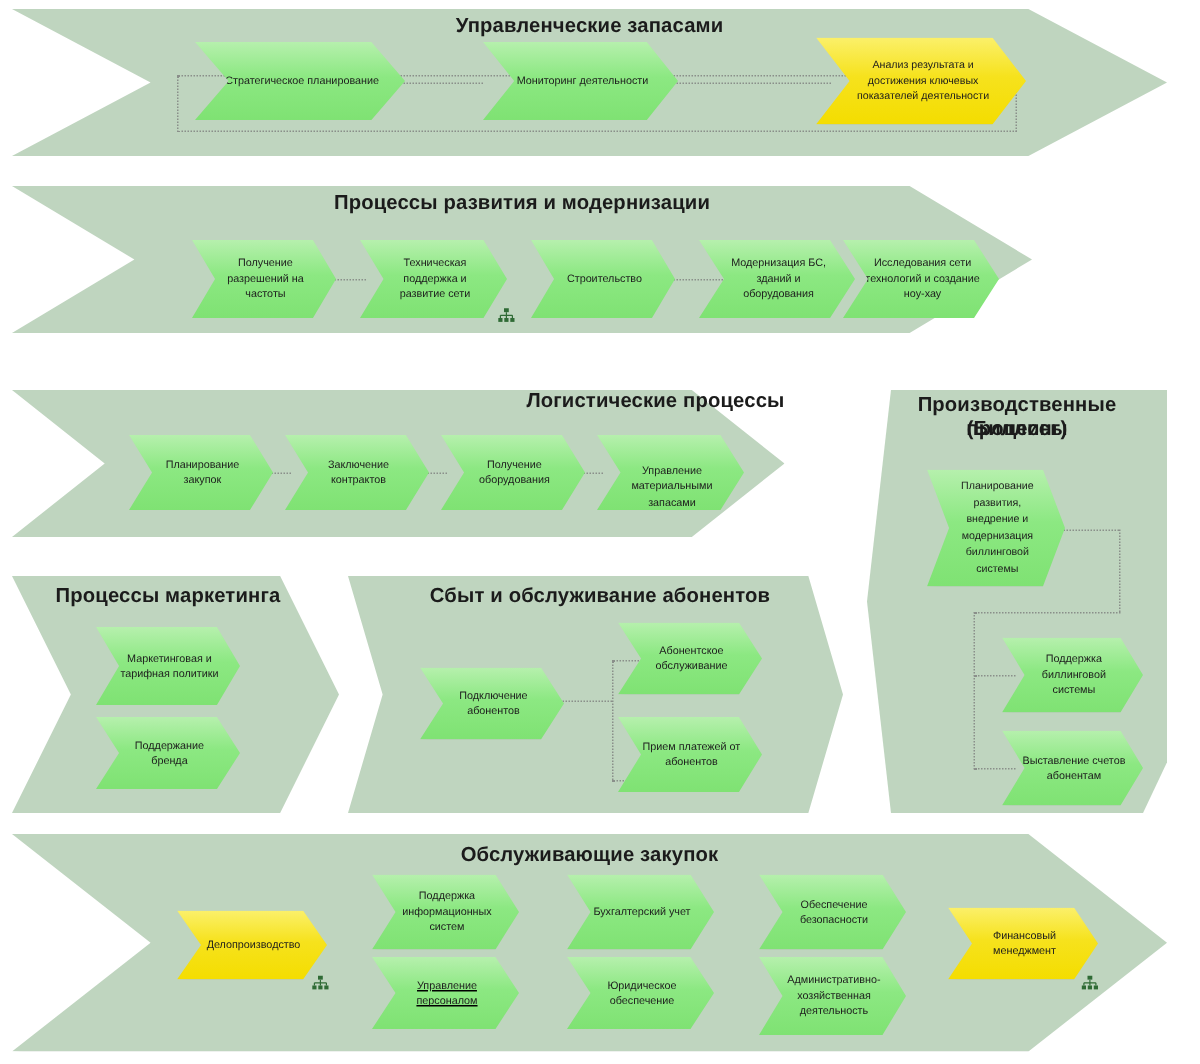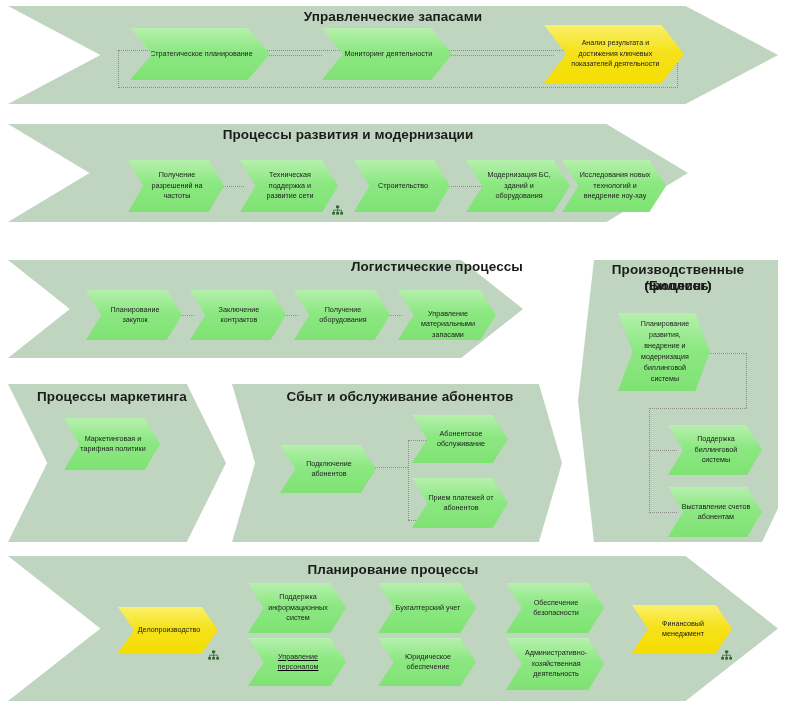--- a/index.html
+++ b/index.html
@@ -133,21 +133,21 @@
   <div class="proc" style="left:240px; top:160px; width:98px; height:52px;">
     <span class="lbl">Техническая поддержка и развитие сети</span>
   </div>
   <div class="proc" style="left:354px; top:160px; width:96px; height:52px;">
     <span class="lbl">Строительство</span>
   </div>
   <div class="proc" style="left:466px; top:160px; width:104px; height:52px;">
     <span class="lbl">Модернизация БС, зданий и оборудования</span>
   </div>
   <div class="proc" style="left:562px; top:160px; width:104px; height:52px;">
-    <span class="lbl">Исследования новых технологий и внедрение ноу-хау</span>
+    <span class="lbl">Исследования сети технологий и создание ноу-хау</span>
   </div>
 
   <svg class="org-icon" style="left:331px; top:205px;" width="13" height="13" viewBox="0 0 13 13">
     <rect x="5" y="0.5" width="3.2" height="2.6" fill="#2f6b35"></rect>
     <path d="M6.6 3.1 L6.6 5.2 M2.6 5.2 L10.6 5.2 M2.6 5.2 L2.6 7 M6.6 5.2 L6.6 7 M10.6 5.2 L10.6 7" stroke="#2f6b35" stroke-width="0.8" fill="none"></path>
     <rect x="1.2" y="7" width="2.8" height="2.6" fill="#2f6b35"></rect>
     <rect x="5.2" y="7" width="2.8" height="2.6" fill="#2f6b35"></rect>
     <rect x="9.2" y="7" width="2.8" height="2.6" fill="#2f6b35"></rect>
   </svg>
 
@@ -191,41 +191,44 @@
   <div class="proc" style="left:668px; top:487px; width:94px; height:50px;">
     <span class="lbl">Выставление счетов абонентам</span>
   </div>
 
   <div class="band arrow-right-narrow" style="left:8px; top:384px; width:218px; height:158px;"></div>
   <div class="band-title" style="left:8px; width:208px; top:389px;">Процессы маркетинга</div>
 
   <div class="proc" style="left:64px; top:418px; width:96px; height:52px;">
     <span class="lbl">Маркетинговая и тарифная политики</span>
   </div>
+  <div class="proc" style="left:64px; top:478px; width:96px; height:48px;">
+    <span class="lbl">Поддержание бренда</span>
+  </div>
 
   <div class="band arrow-right-wide" style="left:232px; top:384px; width:330px; height:158px;"></div>
   <div class="band-title" style="left:240px; width:320px; top:389px;">Сбыт и обслуживание абонентов</div>
 
   <div class="dot-h" style="left:368px; top:467px; width:40px;"></div>
   <div class="dot-v" style="left:408px; top:440px; height:80px;"></div>
   <div class="dot-h" style="left:408px; top:440px; width:20px;"></div>
   <div class="dot-h" style="left:408px; top:520px; width:20px;"></div>
 
   <div class="proc" style="left:280px; top:445px; width:96px; height:48px;">
     <span class="lbl">Подключение абонентов</span>
   </div>
   <div class="proc" style="left:412px; top:415px; width:96px; height:48px;">
     <span class="lbl">Абонентское обслуживание</span>
   </div>
   <div class="proc" style="left:412px; top:478px; width:96px; height:50px;">
     <span class="lbl">Прием платежей от абонентов</span>
   </div>
 
   <div class="band arrow-right" style="left:8px; top:556px; width:770px; height:145px;"></div>
-  <div class="band-title" style="left:8px; width:770px; top:562px;">Планирование процессы</div>
+  <div class="band-title" style="left:8px; width:770px; top:562px;">Обслуживающие закупок</div>
 
   <div class="proc yellow" style="left:118px; top:607px; width:100px; height:46px;">
     <span class="lbl">Делопроизводство</span>
   </div>
   <svg class="org-icon" style="left:207px; top:650px;" width="13" height="13" viewBox="0 0 13 13">
     <rect x="5" y="0.5" width="3.2" height="2.6" fill="#2f6b35"></rect>
     <path d="M6.6 3.1 L6.6 5.2 M2.6 5.2 L10.6 5.2 M2.6 5.2 L2.6 7 M6.6 5.2 L6.6 7 M10.6 5.2 L10.6 7" stroke="#2f6b35" stroke-width="0.8" fill="none"></path>
     <rect x="1.2" y="7" width="2.8" height="2.6" fill="#2f6b35"></rect>
     <rect x="5.2" y="7" width="2.8" height="2.6" fill="#2f6b35"></rect>
     <rect x="9.2" y="7" width="2.8" height="2.6" fill="#2f6b35"></rect>

